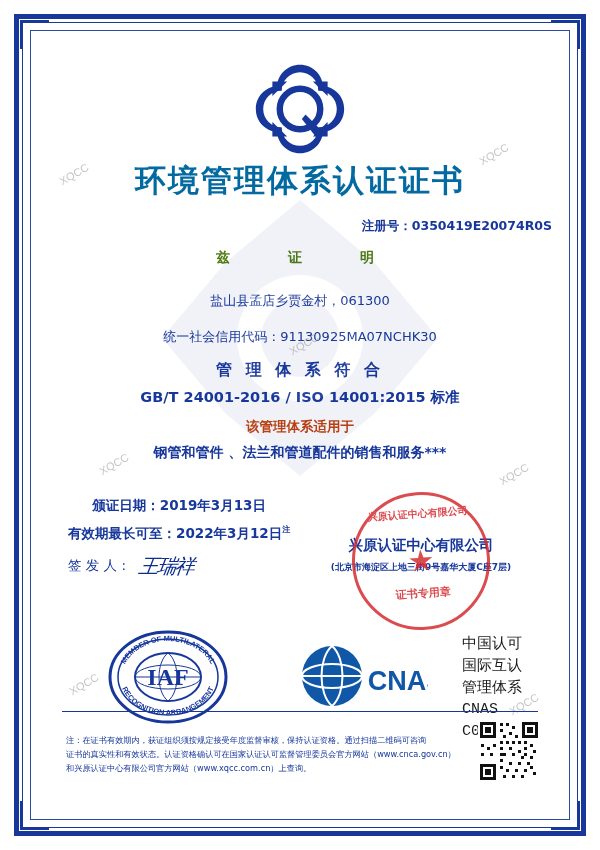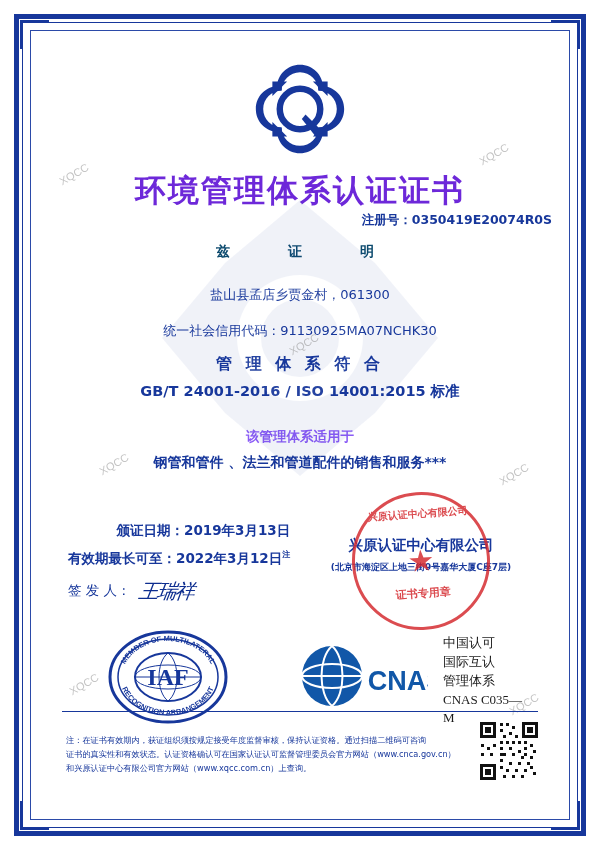--- a/index.html
+++ b/index.html
@@ -93,39 +93,40 @@
     height: 90px;
     display: flex;
     align-items: center;
     justify-content: center;
   }
 
   .title {
     font-family: "DejaVu Sans", "Liberation Sans", sans-serif;
     font-size: 31px;
     font-weight: bold;
-    color: #6d28d9;
+    color: #0369a1;
     letter-spacing: 2px;
+    margin-top: 6px;
+  }
+
+  .reg-no {
     margin-top: 16px;
-  }
-
-  .reg-no {
     text-align: right;
     font-size: 12.5px;
     font-weight: bold;
     color: #17379b;
     padding-right: 10px;
     font-family: "DejaVu Sans", "Liberation Sans", sans-serif;
   }
 
   .hereby {
     margin-top: 14px;
     font-size: 14px;
     font-weight: bold;
-    color: #0c4a6e;
+    color: #4d7c0f;
     letter-spacing: 10px;
     font-family: "DejaVu Sans", "Liberation Sans", sans-serif;
   }
 
   .company {
     margin-top: 10px;
     font-size: 20px;
     font-weight: bold;
     color: #17379b;
     letter-spacing: 1px;
@@ -157,24 +158,24 @@
 
   .standard {
     margin-top: 7px;
     font-size: 14.5px;
     font-weight: bold;
     color: #17379b;
     font-family: "DejaVu Sans", "Liberation Sans", sans-serif;
   }
 
   .scope-label {
-    margin-top: 27px;
+    margin-top: 11px;
     font-size: 13.5px;
     font-weight: bold;
-    color: #8b5cf6;
+    color: #c2410c;
     font-family: "DejaVu Sans", "Liberation Sans", sans-serif;
   }
 
   .scope-text {
     margin-top: 8px;
     font-size: 14px;
     font-weight: bold;
     color: #17379b;
     font-family: "DejaVu Sans", "Liberation Sans", sans-serif;
   }
@@ -184,22 +185,22 @@
     font-size: 12.5px;
     font-weight: bold;
     color: #17379b;
     font-family: "DejaVu Sans", "Liberation Sans", sans-serif;
   }
 
   
   .dates-row {
     position: absolute;
     left: 30px;
-    top: 484px;
-    text-align: right;
+    top: 459px;
+    text-align: center;
     color: #17379b;
     font-family: "DejaVu Sans", "Liberation Sans", sans-serif;
   }
   .date-line {
     font-size: 13.5px;
     font-weight: bold;
     margin-bottom: 9px;
   }
   .date-line .sup {
     font-size: 8px;
@@ -308,27 +309,27 @@
   }
   .cnas-logo {
     position: absolute;
     left: 230px;
     top: 12px;
     width: 130px;
     height: 72px;
   }
   .cnas-text {
     position: absolute;
-    left: 375px;
+    left: 394px;
     top: 6px;
     text-align: left;
     color: #1a1a1a;
-    font-size: 13px;
+    font-size: 15px;
     line-height: 1.45;
-    font-family: Liberation Serif, serif;
+    font-family: Liberation Mono, monospace;
   }
 
   
   .note {
     position: absolute;
     left: 28px;
     right: 72px;
     bottom: 36px;
     text-align: left;
     font-size: 8.2px;

